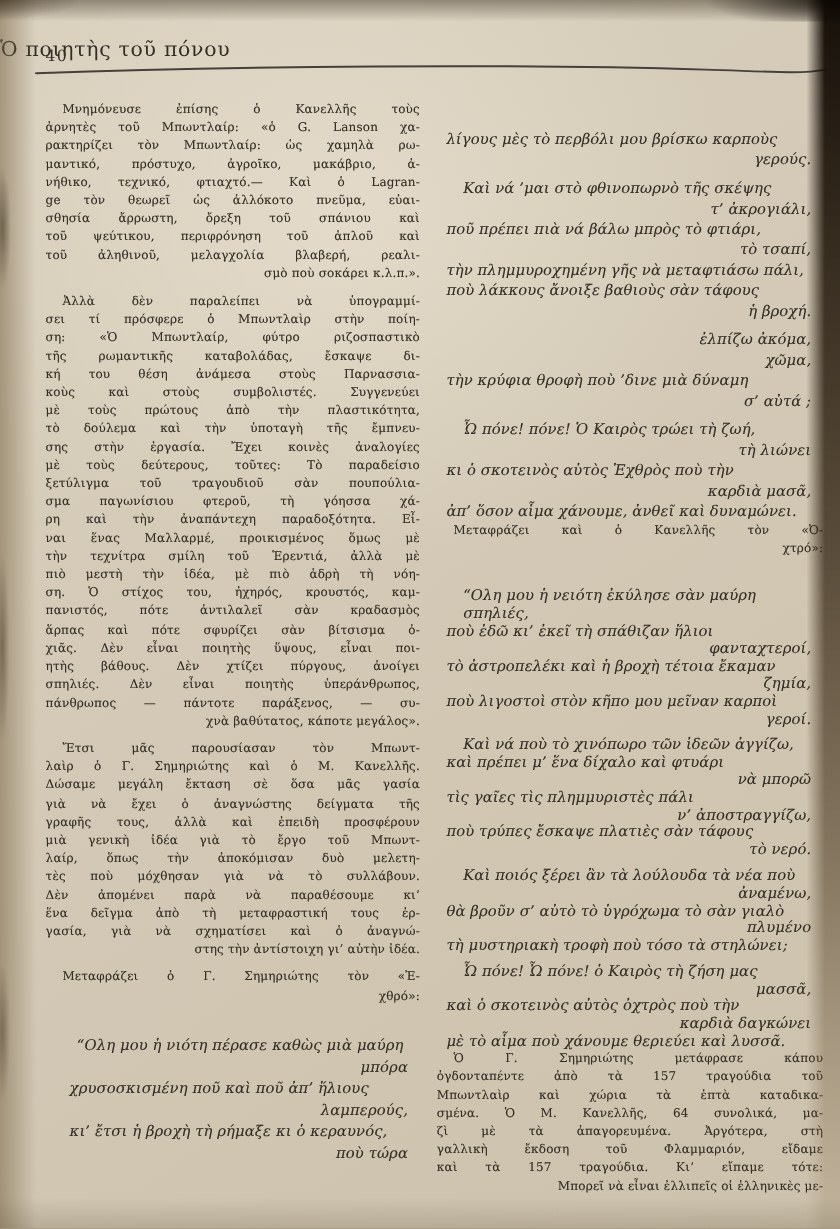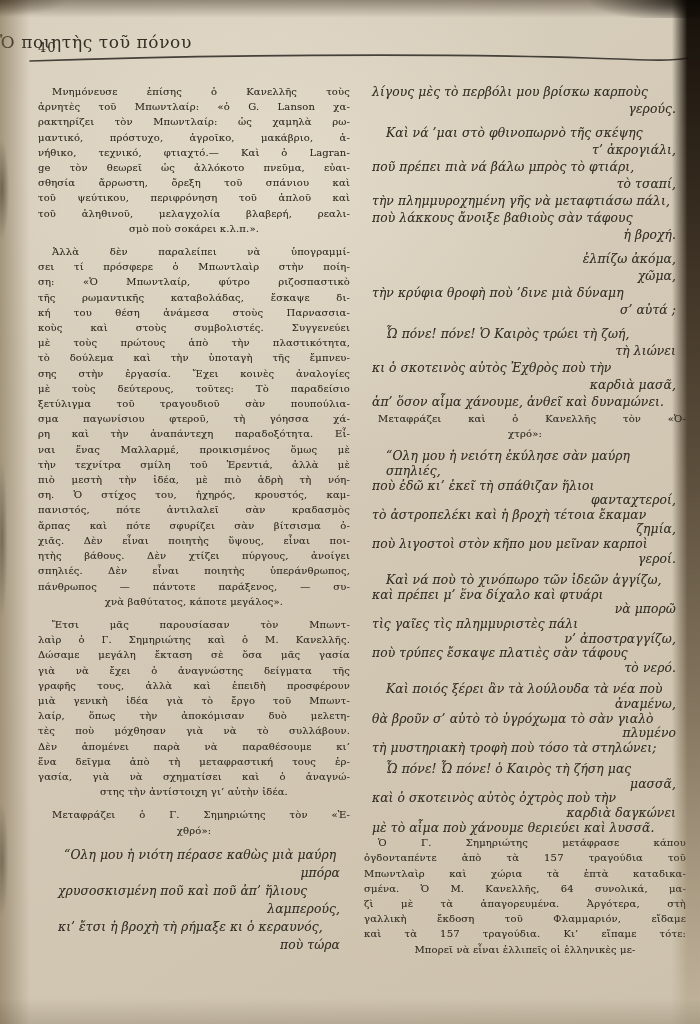--- a/index.html
+++ b/index.html
@@ -55,23 +55,23 @@
   .col{position:absolute;top:84px;}
   #col-left{left:38px;width:312px;}
   #col-right{left:364px;width:322px;}
   .para{margin:0 0 8px 0;}
   .pline{
     font-size:10px;line-height:15.2px;letter-spacing:.15px;
     text-shadow:0 0 .5px rgba(52,42,30,.35);
     white-space:nowrap;
   }
   .pline.just{white-space:normal;text-align:justify;text-align-last:justify;}
-  .pline.lastline{white-space:normal;text-align:center;}
+  .pline.lastline{white-space:normal;text-align:right;}
   .pline.ind{text-indent:14px;}
-  .verse{margin-top:0;font-style:italic;}
+  .verse{margin-top:24px;font-style:italic;}
   .stanza{margin-bottom:7px;}
   .stanza:last-child{margin-bottom:0;}
   .vline{
     font-size:12.3px;line-height:var(--lh,17px);letter-spacing:.1px;
     text-shadow:0 0 .5px rgba(52,42,30,.3);
   }
   .vline.vmain{padding-left:8px;}
   .vline.vfirst{padding-left:22px;}
   #col-left .vline.vmain{padding-left:20px;font-style:italic;}
   #col-left .vline.vfirst{padding-left:26px;}

